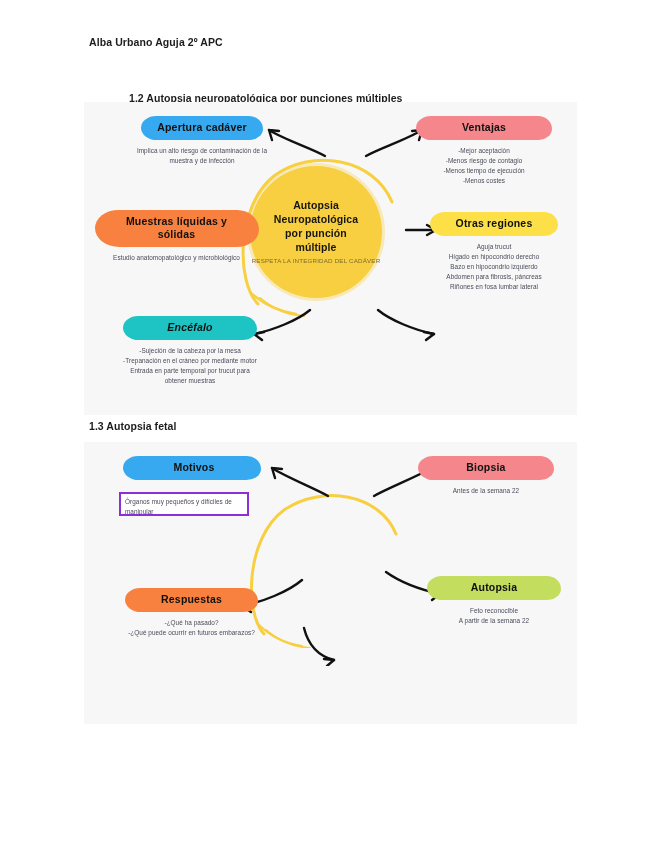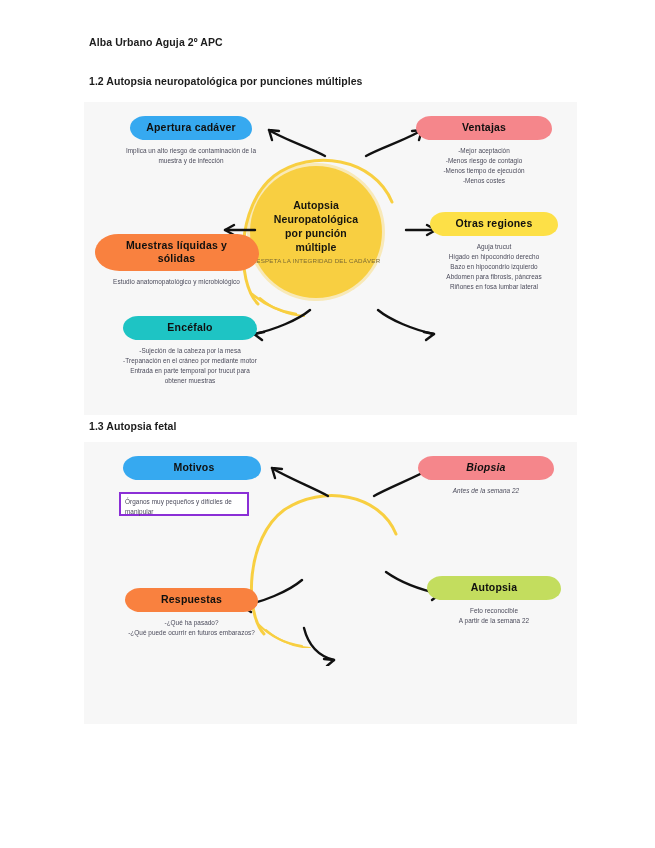--- a/index.html
+++ b/index.html
@@ -31,21 +31,21 @@
     color: #1c1c1c;
   }
   .section-heading {
     position: absolute;
     left: 89px;
     font-size: 10.5px;
     font-weight: bold;
     color: #1c1c1c;
     letter-spacing: 0.05px;
   }
-  #heading-12 { top: 75px; }
+  #heading-12 { top: 92px; margin-left: 40px; }
   #heading-13 { top: 420px; }
 
   .canvas {
     position: absolute;
     left: 84px;
     width: 493px;
     background: #f7f7f7;
   }
   #canvas-1 { top: 102px; height: 313px; }
   #canvas-2 { top: 442px; height: 282px; }
@@ -168,49 +168,49 @@
     </svg>
     <svg class="arrow" style="left:160px; top:202px;" width="72" height="42" viewBox="0 0 72 42">
       <path d="M66,6 C54,16 30,26 10,30" fill="none" stroke="#111" stroke-width="2.4" stroke-linecap="round"></path>
       <path d="M10,30 L20,28 M10,30 L18,36" fill="none" stroke="#111" stroke-width="2.4" stroke-linecap="round"></path>
     </svg>
     <svg class="arrow" style="left:288px; top:202px;" width="72" height="42" viewBox="0 0 72 42">
       <path d="M6,6 C18,16 42,26 62,30" fill="none" stroke="#111" stroke-width="2.4" stroke-linecap="round"></path>
       <path d="M62,30 L52,28 M62,30 L54,36" fill="none" stroke="#111" stroke-width="2.4" stroke-linecap="round"></path>
     </svg>
 
-    <div class="node" style="left:22px; top:14px; width:170px;">
+    <div class="node" style="left:33px; top:14px; width:170px;">
       <div class="pill rough" style="background:#36a9f0;">Apertura cadáver</div>
       <div class="desc" style="width:140px; margin-left:15px;">Implica un alto riesgo de contaminación de la muestra y de infección</div>
     </div>
 
     <div class="node" style="left:320px; top:14px; width:160px;">
       <div class="pill rough" style="background:#f5868b; padding-left:46px; padding-right:46px;">Ventajas</div>
       <div class="desc" style="white-space:pre-line;">-Mejor aceptación
 -Menos riesgo de contagio
 -Menos tiempo de ejecución
 -Menos costes</div>
     </div>
 
     <div class="node" style="left:10px; top:108px; width:165px;">
-      <div class="pill rough" style="background:#f9813f; width:132px;margin-top:24px;">Muestras líquidas y sólidas</div>
+      <div class="pill rough" style="background:#f9813f; width:132px;">Muestras líquidas y sólidas</div>
       <div class="desc" style="width:145px; margin-left:10px;">Estudio anatomopatológico y microbiológico</div>
     </div>
 
     <div class="node" style="left:330px; top:110px; width:160px;">
       <div class="pill rough" style="background:#fde047; padding-left:26px; padding-right:26px;">Otras regiones</div>
       <div class="desc" style="white-space:pre-line;">Aguja trucut
 Hígado en hipocondrio derecho
 Bazo en hipocondrio izquierdo
 Abdomen para fibrosis, páncreas
 Riñones en fosa lumbar lateral</div>
     </div>
 
     <div class="node" style="left:26px; top:214px; width:160px;">
-      <div class="pill rough" style="background:#1ec4c4; padding-left:44px; padding-right:44px;">Encéfalo</div>
+      <div class="pill rough" style="background:#1ec4c4; padding-left:44px; padding-right:44px;font-style:italic;">Encéfalo</div>
       <div class="desc" style="white-space:pre-line; width:140px; margin-left:10px;">-Sujeción de la cabeza por la mesa
 -Trepanación en el cráneo por mediante motor
 Entrada en parte temporal por trucut para obtener muestras</div>
     </div>
 
   </div>
 
   <div class="section-heading" id="heading-13">1.3 Autopsia fetal</div>
 
   <div class="canvas" id="canvas-2">
@@ -242,21 +242,21 @@
       <path d="M36,34 L26,33 M36,34 L29,40" fill="none" stroke="#111" stroke-width="2.4" stroke-linecap="round"></path>
     </svg>
 
     <div class="node" style="left:28px; top:14px; width:160px;">
       <div class="pill rough" style="background:#36a9f0; padding-left:50px; padding-right:46px;">Motivos</div>
     </div>
     <div class="sel-box" style="left:35px; top:50px; width:130px; height:24px;">
       <div class="desc" style="line-height:1.5;">Órganos muy pequeños y difíciles de manipular</div>
     </div>
 
-    <div class="node" style="left:322px; top:14px; width:160px;font-style:italic;">
+    <div class="node" style="left:322px; top:14px; width:160px;">
       <div class="pill rough" style="background:#f5868b; padding-left:48px; padding-right:48px;">Biopsia</div>
       <div class="desc">Antes de la semana 22</div>
     </div>
 
     <div class="node" style="left:25px; top:146px; width:165px;">
       <div class="pill rough" style="background:#f9813f; padding-left:36px; padding-right:36px;">Respuestas</div>
       <div class="desc" style="white-space:pre-line; width:145px; margin-left:10px;">-¿Qué ha pasado?
 -¿Qué puede ocurrir en futuros embarazos?</div>
     </div>
 

